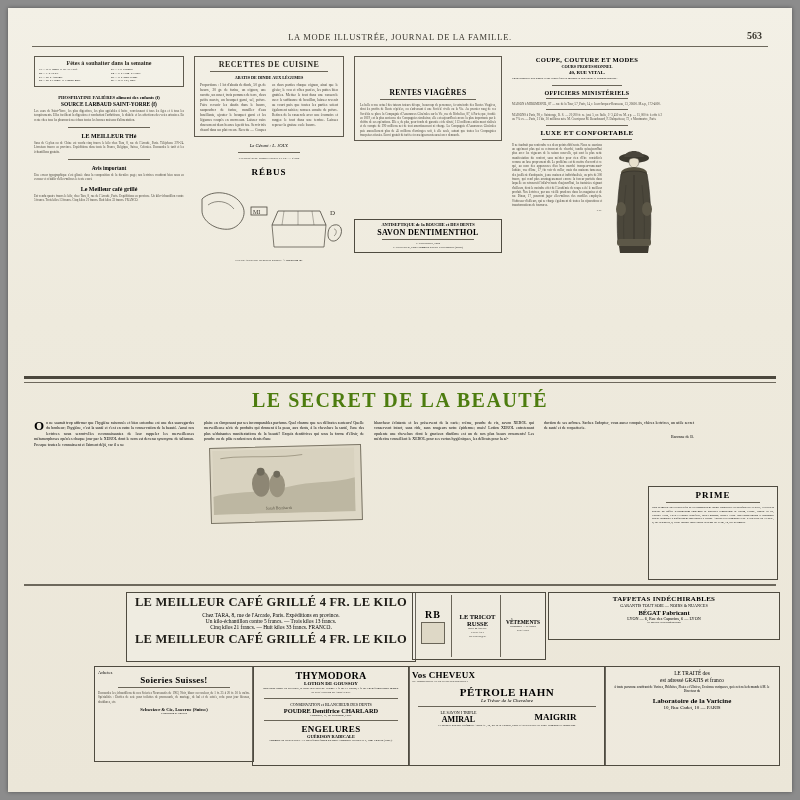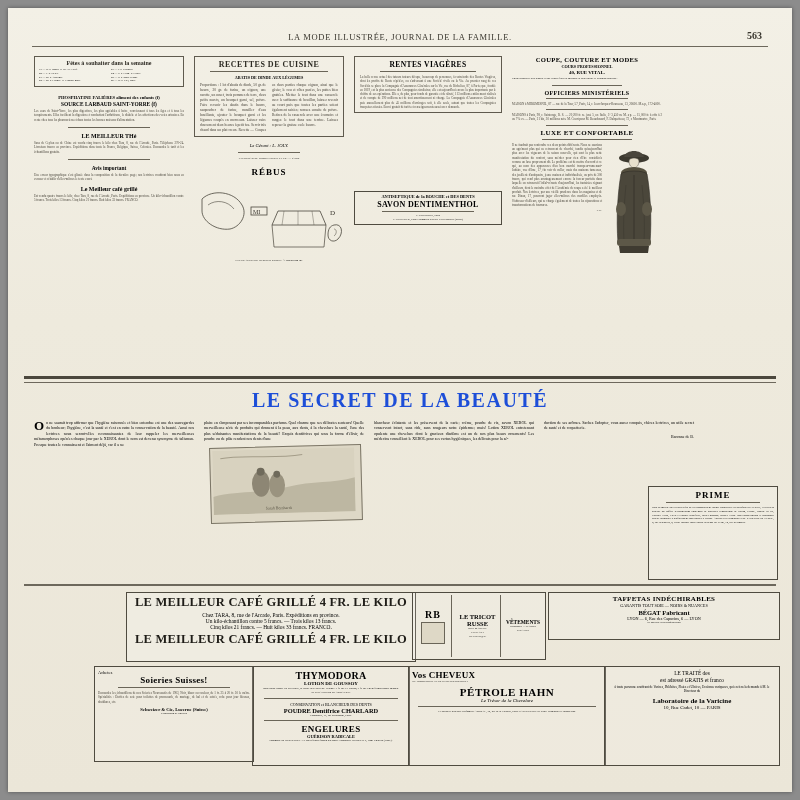--- a/index.html
+++ b/index.html
@@ -8,21 +8,21 @@
   .paper{position:absolute;left:0;top:0;right:0;bottom:0;background:
      linear-gradient(180deg,#f3f0e6 0%,#eeeadd 40%,#ebe6d8 100%);}
   .col{position:absolute;}
   .hdr{position:absolute;left:0;right:0;top:24px;text-align:center;font-size:8.5px;letter-spacing:.7px;color:#3a372f;font-family:"Liberation Serif",serif;}
   .pageno{position:absolute;right:30px;top:22px;font-size:10px;color:#3a372f;font-weight:bold;}
   .rule{position:absolute;background:#6d685c;}
   .tiny{font-size:3.1px;line-height:4.3px;color:#4a463c;text-align:justify;}
   .tiny2{font-size:3.6px;line-height:5px;color:#413d34;text-align:justify;}
   .bx{position:absolute;border:1px solid #5f5a4e;background:rgba(255,255,255,.12);}
   .ttl{text-align:center;font-weight:bold;color:#2f2c25;}
-  .sec-title{position:absolute;left:0;right:0;text-align:center;font-weight:bold;color:#1d4ed8;}
+  .sec-title{position:absolute;left:0;right:0;text-align:center;font-weight:bold;color:#4d7c0f;}
   .thickline{position:absolute;left:16px;right:16px;height:3px;background:#4b473d;}
   .adbox{position:absolute;border:1px solid #4f4b40;background:rgba(255,255,255,.15);overflow:hidden;}
   .hairline{height:1px;background:#6a6558;}
   .imgbox{background:#ded8c6;border:1px solid #7a7465;}
   .figure{position:absolute;}
   .sm{font-size:4px;line-height:5.4px;}
   .xs{font-size:3.3px;line-height:4.4px;}
   .xxs{font-size:2.8px;line-height:3.8px;}
   .bold{font-weight:bold;}
   .ital{font-style:italic;}
@@ -119,21 +119,21 @@
           <path d="M140 44 C148 42, 150 52, 144 58 C140 62, 134 60, 134 54 C134 48, 136 45, 140 44 Z" fill="none" stroke="#4a463c" stroke-width="0.8"></path>
           <path d="M140 48 C143 48, 143 53, 140 55" fill="none" stroke="#4a463c" stroke-width="0.5"></path>
         </svg>
       </div>
       <div class="xxs ctr">EXPLICATION DU DERNIER RÉBUS : À chacun son lot.</div>
     </div>
   </div>
 
   <div class="col" style="left:346px;top:48px;width:148px;">
     <div style="border:1px solid #5f5a4e;padding:3px 5px;">
-      <div class="ctr bold" style="font-size:7.5px;letter-spacing:.4px;"><span>RENTES VIAGÈRES</span></div>
+      <div class="ctr bold" style="font-size:7.5px;letter-spacing:.4px;margin-top:28px;"><span>RENTES VIAGÈRES</span></div>
       <div class="hairline" style="margin:2px 20px 3px;"></div>
       <div class="tiny">La belle revue actuel des tuteurs tuteurs décupe, beaucoup de personnes, à restreindre des Rentes Viagères, dont les profits de Rente répétées, ou s'adressant à une Société civile ou la Vie. Au premier rang de ces Sociétés se place la Compagnie d'Assurances Générales sur la Vie, rue de Richelieu, 87, à Paris; que, fondée en 1819, est la plus ancienne des Compagnies similaires; elle est aujourd'hui encore la plus importante par le chiffre de ses opérations. Elle a, de plus, pour fonds de garantie et de sûreté, 113 millions entièrement réalisés et de compte de 290 millions net de tout amortissement ni charge. La Compagnie d'Assurances Générales paie annuellement plus de 45 millions d'arrérages soit, à elle seule, autant que toutes les Compagnies françaises réunies. Envoi gratuit de tarifs et renseignements aussi avec demande.</div>
     </div>
 
     <div style="margin-top:78px;border:1px solid #4f4b40;padding:2px 3px;">
       <div class="ctr bold" style="font-size:4.4px;">ANTISEPTIQUE de la BOUCHE et DES DENTS</div>
       <div class="ctr bold" style="font-size:8px;letter-spacing:.3px;margin-top:1px;">SAVON DENTIMENTHOL</div>
       <div class="hairline" style="margin:2px 24px;"></div>
       <div class="xxs ctr">E. GOUDRON, Paris</div>
       <div class="xxs ctr">E. GUIGNIER, Paris-Colombes à BOIS-COLOMBES (Seine)</div>
@@ -298,20 +298,29 @@
     <div class="ctr bold" style="font-size:4.6px;margin-top:3px;">Schweizer &amp; Cie, Lucerne (Suisse)</div>
     <div class="ctr xxs">Exportation de Soieries</div>
   </div>
 
   <div class="adbox" style="left:400px;top:658px;width:190px;height:92px;padding:3px;">
     <div class="bold" style="font-size:9px;letter-spacing:.2px;">Vos CHEVEUX</div>
     <div class="xxs">NE TOMBERONT PLUS EN REPOUSSERONT</div>
     <div class="ctr bold" style="font-size:11px;letter-spacing:.5px;margin-top:2px;">PÉTROLE HAHN</div>
     <div class="ctr ital" style="font-size:5px;">Le Trésor de la Chevelure</div>
     <div class="hairline" style="margin:3px 6px;"></div>
+    <div style="display:flex;align-items:center;gap:4px;">
+      <div style="flex:1;">
+        <div class="ctr" style="font-size:4px;">LE SAVON I TRIPLE</div>
+        <div class="ctr bold" style="font-size:8px;">AMIRAL</div>
+      </div>
+      <div style="flex:1;">
+        <div class="ctr bold" style="font-size:9px;">MAIGRIR</div>
+      </div>
+    </div>
     <div class="xxs ctr">Le savon le plus pur. Parfumerie AMIRAL, 35, rue de la Victoire, Paris. SAVONNERIE de Paris. Demandez le prospectus.</div>
   </div>
 
   <div class="adbox" style="left:596px;top:658px;width:168px;height:92px;padding:3px;">
     <div class="ctr" style="font-size:5.4px;">LE TRAITÉ des</div>
     <div class="ctr" style="font-size:5.4px;margin-top:1px;">est adressé GRATIS et franco</div>
     <div class="xs ctr" style="margin-top:2px;">à toute personne souffrant de Varices, Phlébites, Plaies et Ulcères, Eczémas variqueux, qui en fera la demande à M. le Directeur du</div>
     <div class="ctr bold" style="font-size:7px;margin-top:3px;">Laboratoire de la Varicine</div>
     <div class="ctr" style="font-size:5px;">10, Rue Cadet, 10 — PARIS</div>
   </div>

